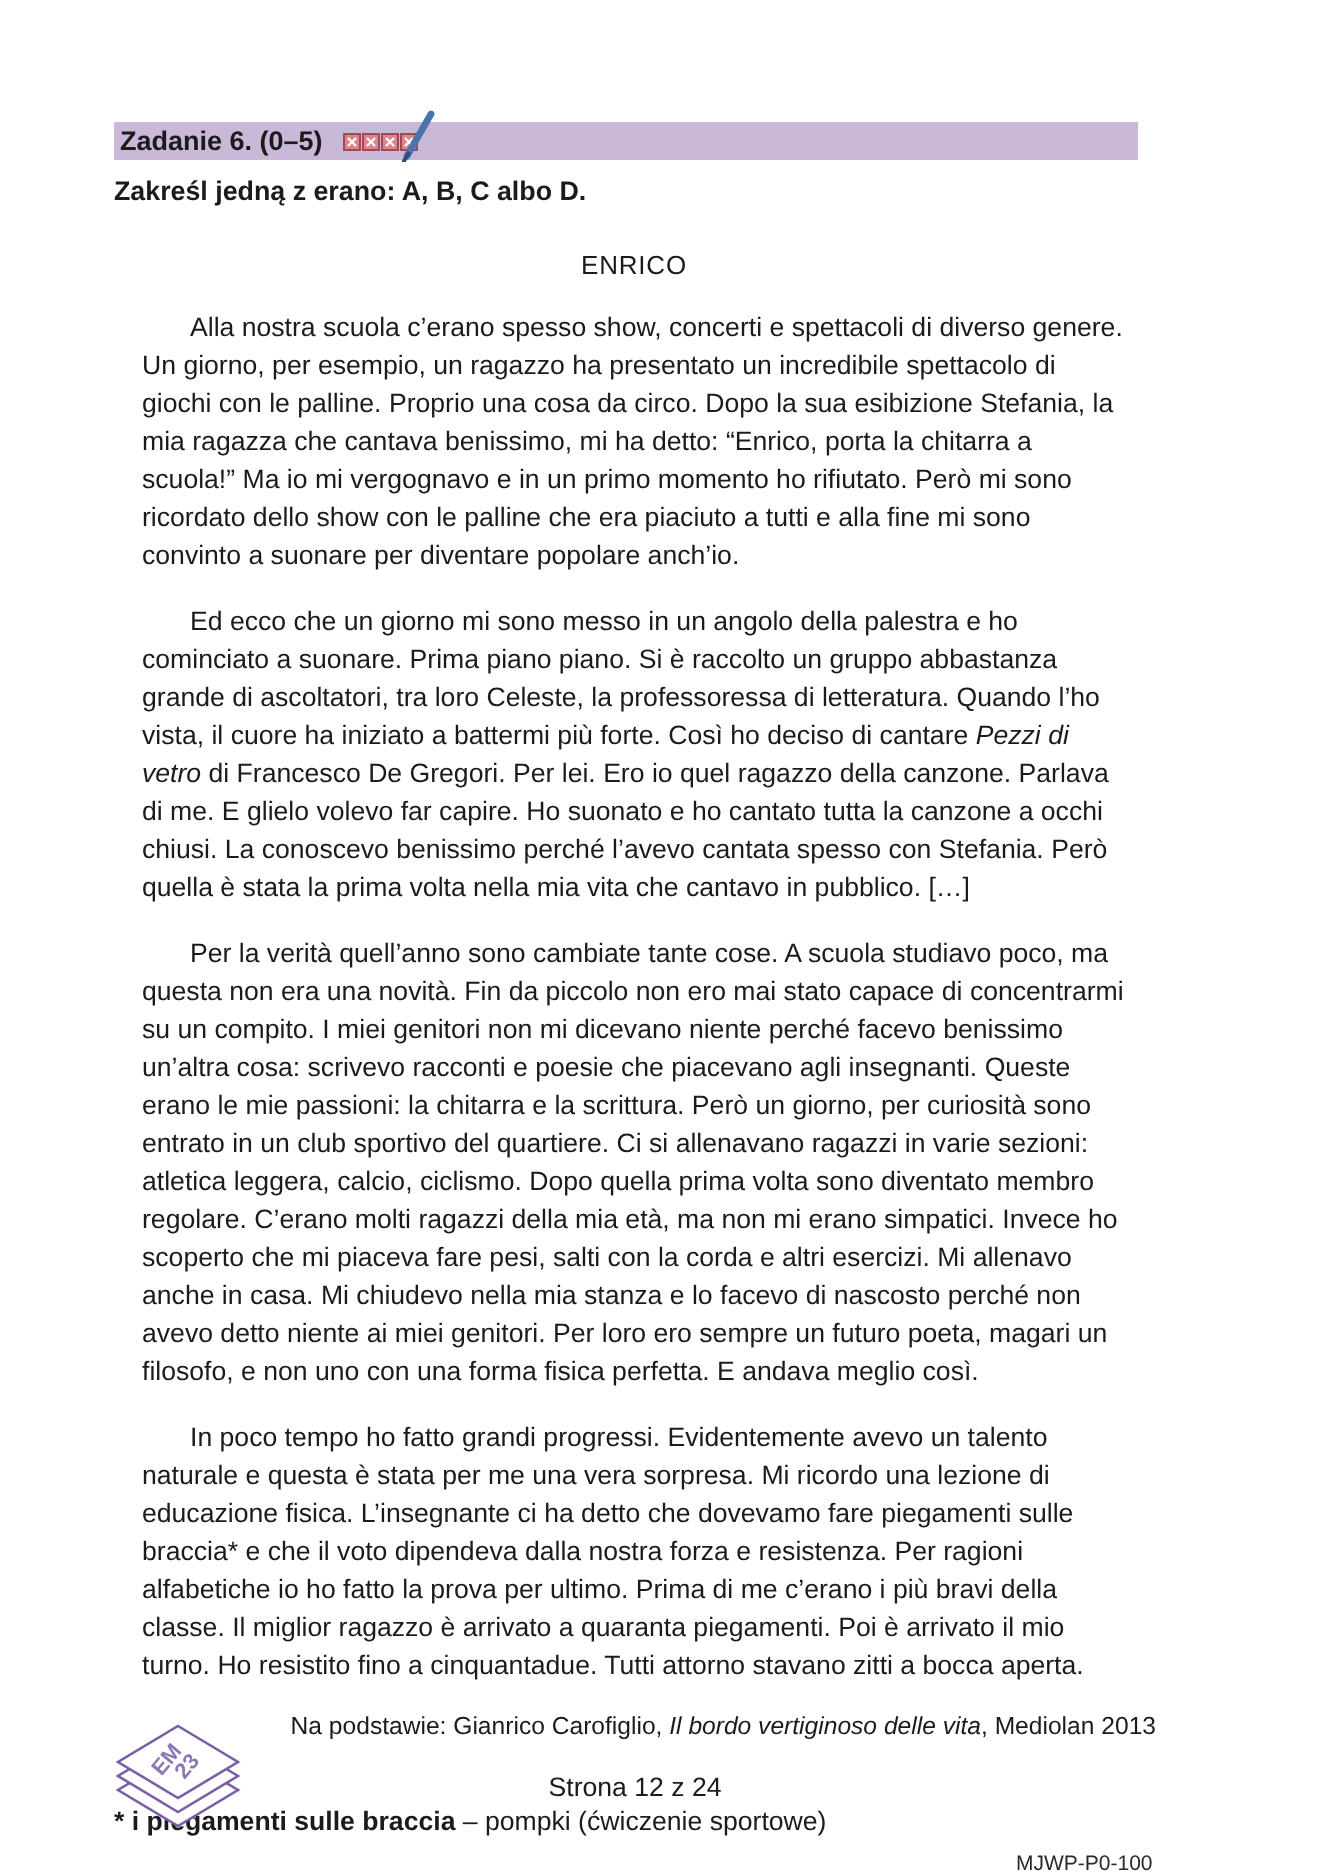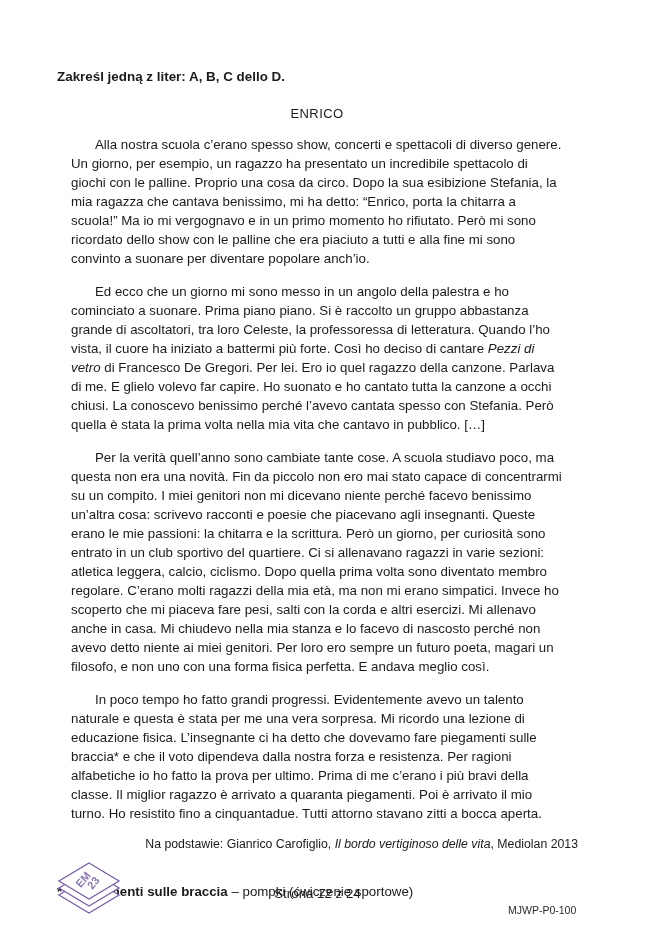--- a/index.html
+++ b/index.html
@@ -100,33 +100,54 @@
     position: absolute;
     left: 57px;
     top: 886px;
     width: 521px;
     text-align: center;
     font-size: 13.3px;
   }
   .print-code {
     position: absolute;
     left: 508px;
-    top: 904px;
+    top: 926px;
     font-size: 10.5px;
     color: #2a2a2a;
   }
 </style>
 </head>
 <body>
 
 <div class="content">
 
+  <div class="task-bar">
+    <span class="task-title">Zadanie 6. (0–5)</span>
+    <span class="transfer-icon-wrap">
+      <svg width="48" height="27" viewBox="0 0 48 27">
+        <g>
+          <rect class="box" x="1" y="13" width="8" height="8"></rect>
+          <rect class="box" x="10.5" y="13" width="8" height="8"></rect>
+          <rect class="box" x="20" y="13" width="8" height="8"></rect>
+          <rect class="box" x="29.5" y="13" width="8" height="8"></rect>
+          <path class="cross" d="M3 15 L7 19 M7 15 L3 19"></path>
+          <path class="cross" d="M12.5 15 L16.5 19 M16.5 15 L12.5 19"></path>
+          <path class="cross" d="M22 15 L26 19 M26 15 L22 19"></path>
+          <path class="cross" d="M31.5 15 L35.5 19 M35.5 15 L31.5 19"></path>
+        </g>
+        <g>
+          <line class="pen-line" x1="32.5" y1="24" x2="44.5" y2="3" stroke-width="3.4" stroke-linecap="round"></line>
+          <line class="pen-tip" x1="31" y1="26.5" x2="33.2" y2="22.8" stroke-width="2" stroke-linecap="round"></line>
+        </g>
+      </svg>
+    </span>
+  </div>
 
   <div class="instructions">
-    <div class="instr-line">Zakreśl jedną z liter: A, B, C dello D.</div>
+    <div class="instr-line">Zakreśl jedną z erano: A, B, C albo D.</div>
   </div>
 
   <div class="reading-title">ENRICO</div>
 
   <div class="article">
       <p class="para"><span class="seg-normal">Alla nostra scuola c’erano spesso show, concerti e spettacoli di diverso genere. Un giorno, per esempio, un ragazzo ha presentato un incredibile spettacolo di giochi con le palline. Proprio una cosa da circo. Dopo la sua esibizione Stefania, la mia ragazza che cantava benissimo, mi ha detto: “Enrico, porta la chitarra a scuola!” Ma io mi vergognavo e in un primo momento ho rifiutato. Però mi sono ricordato dello show con le palline che era piaciuto a tutti e alla fine mi sono convinto a suonare per diventare popolare anch’io.</span></p>
       <p class="para"><span class="seg-normal">Ed ecco che un giorno mi sono messo in un angolo della palestra e ho cominciato a suonare. Prima piano piano. Si è raccolto un gruppo abbastanza grande di ascoltatori, tra loro Celeste, la professoressa di letteratura. Quando l’ho vista, il cuore ha iniziato a battermi più forte. Così ho deciso di cantare </span><span class="seg-italic">Pezzi di vetro</span><span class="seg-normal"> di Francesco De Gregori. Per lei. Ero io quel ragazzo della canzone. Parlava di me. E glielo volevo far capire. Ho suonato e ho cantato tutta la canzone a occhi chiusi. La conoscevo benissimo perché l’avevo cantata spesso con Stefania. Però quella è stata la prima volta nella mia vita che cantavo in pubblico. […]</span></p>
       <p class="para"><span class="seg-normal">Per la verità quell’anno sono cambiate tante cose. A scuola studiavo poco, ma questa non era una novità. Fin da piccolo non ero mai stato capace di concentrarmi su un compito. I miei genitori non mi dicevano niente perché facevo benissimo un’altra cosa: scrivevo racconti e poesie che piacevano agli insegnanti. Queste erano le mie passioni: la chitarra e la scrittura. Però un giorno, per curiosità sono entrato in un club sportivo del quartiere. Ci si allenavano ragazzi in varie sezioni: atletica leggera, calcio, ciclismo. Dopo quella prima volta sono diventato membro regolare. C’erano molti ragazzi della mia età, ma non mi erano simpatici. Invece ho scoperto che mi piaceva fare pesi, salti con la corda e altri esercizi. Mi allenavo anche in casa. Mi chiudevo nella mia stanza e lo facevo di nascosto perché non avevo detto niente ai miei genitori. Per loro ero sempre un futuro poeta, magari un filosofo, e non uno con una forma fisica perfetta. E andava meglio così.</span></p>
       <p class="para"><span class="seg-normal">In poco tempo ho fatto grandi progressi. Evidentemente avevo un talento naturale e questa è stata per me una vera sorpresa. Mi ricordo una lezione di educazione fisica. L’insegnante ci ha detto che dovevamo fare piegamenti sulle braccia* e che il voto dipendeva dalla nostra forza e resistenza. Per ragioni alfabetiche io ho fatto la prova per ultimo. Prima di me c’erano i più bravi della classe. Il miglior ragazzo è arrivato a quaranta piegamenti. Poi è arrivato il mio turno. Ho resistito fino a cinquantadue. Tutti attorno stavano zitti a bocca aperta.</span></p>
     </div>

